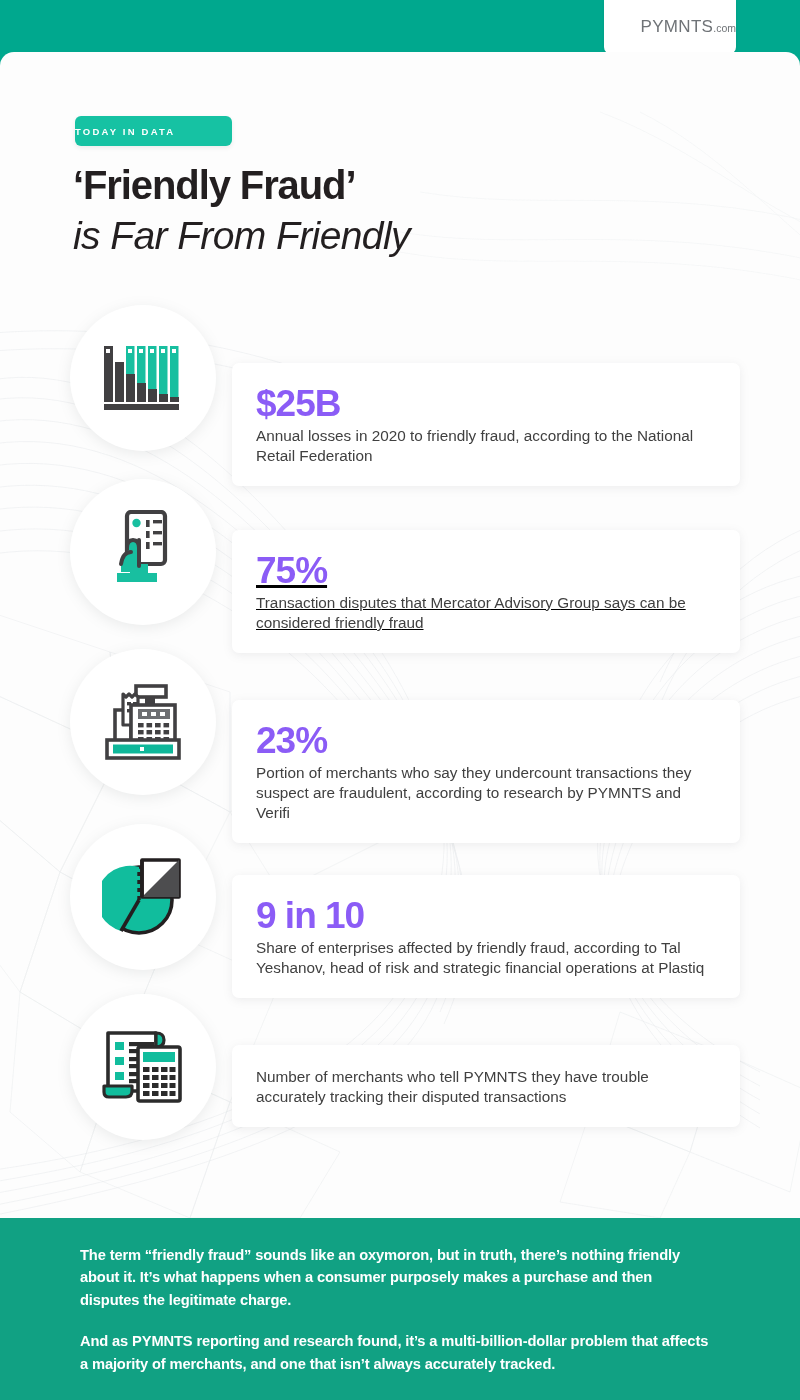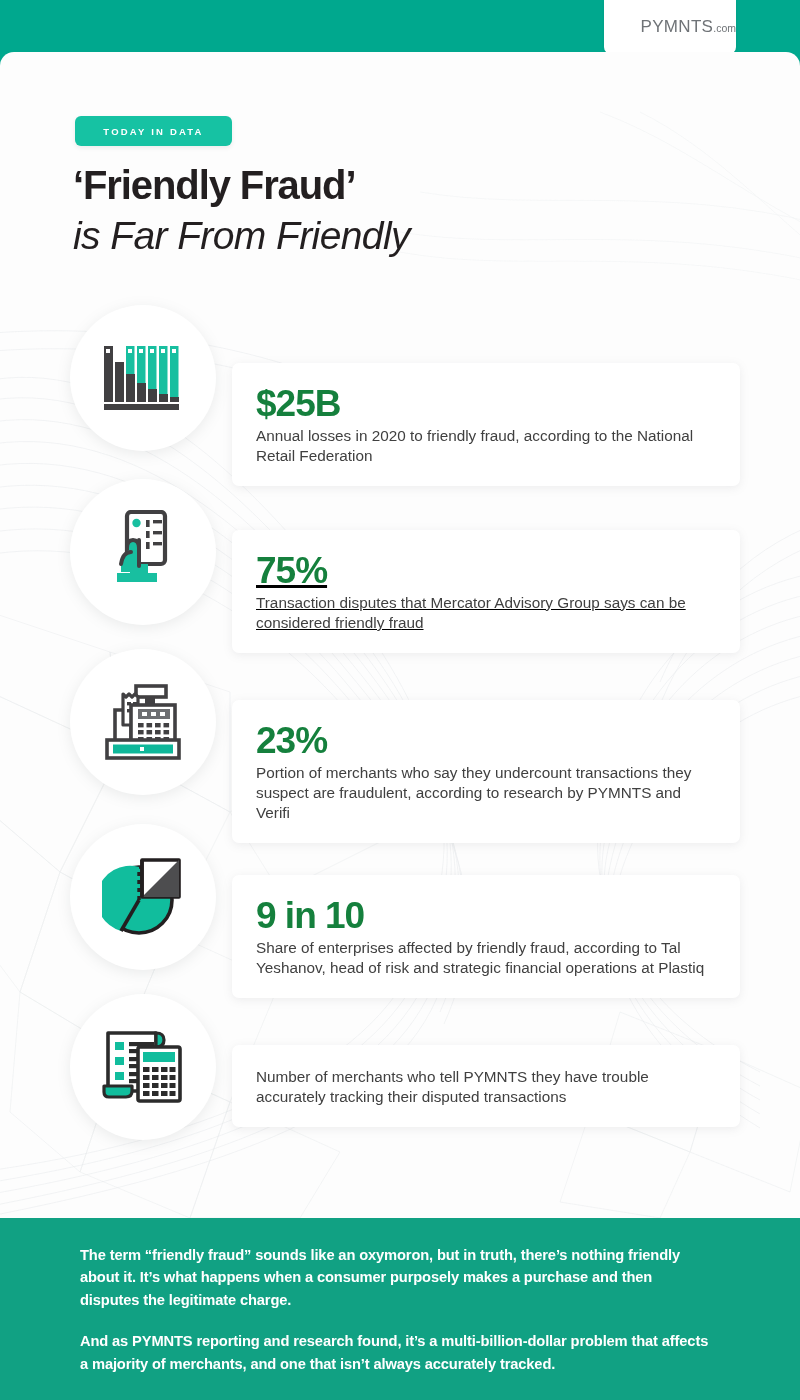--- a/index.html
+++ b/index.html
@@ -35,21 +35,21 @@
     overflow:hidden;
   }
   
   .mesh{ position:absolute; inset:0; opacity:.85; pointer-events:none; }
 
   
   .badge{
     position:absolute; left:75px; top:64px;
     width:157px; height:30px; border-radius:6px;
     background:#16c2a3;
-    display:flex; align-items:center; justify-content:center;
+    display:flex; align-items:center; justify-content:flex-start;
     box-shadow:0 2px 5px rgba(0,0,0,.07);
   }
   .badge span{
     color:#ffffff; font-size:9.5px; font-weight:700; letter-spacing:2.2px;
   }
   .title-1{
     position:absolute; left:73px; top:113px;
     font-size:40px; font-weight:800; color:#231f20;
     letter-spacing:-1.1px; line-height:1;
   }
@@ -64,21 +64,21 @@
     box-shadow:0 3px 14px rgba(120,125,130,.14);
     display:flex; align-items:center; justify-content:center;
   }
   .card{
     position:absolute; left:232px; width:508px;
     background:#ffffff; border-radius:7px;
     box-shadow:0 2px 10px rgba(120,125,130,.13);
     padding:22px 24px 20px 24px;
   }
   .stat-num{
-    color:#15803d; font-weight:800; font-size:37px;
+    color:#8b5cf6; font-weight:800; font-size:37px;
     line-height:1.02; letter-spacing:-1px; margin-bottom:3px;
   }
   .stat-desc{
     color:#404040; font-size:15.3px; line-height:1.32; font-weight:400;
   }
 
   
   .footer{
     position:absolute; left:0; top:1218px; width:800px; height:182px;
     background:#11a183;

